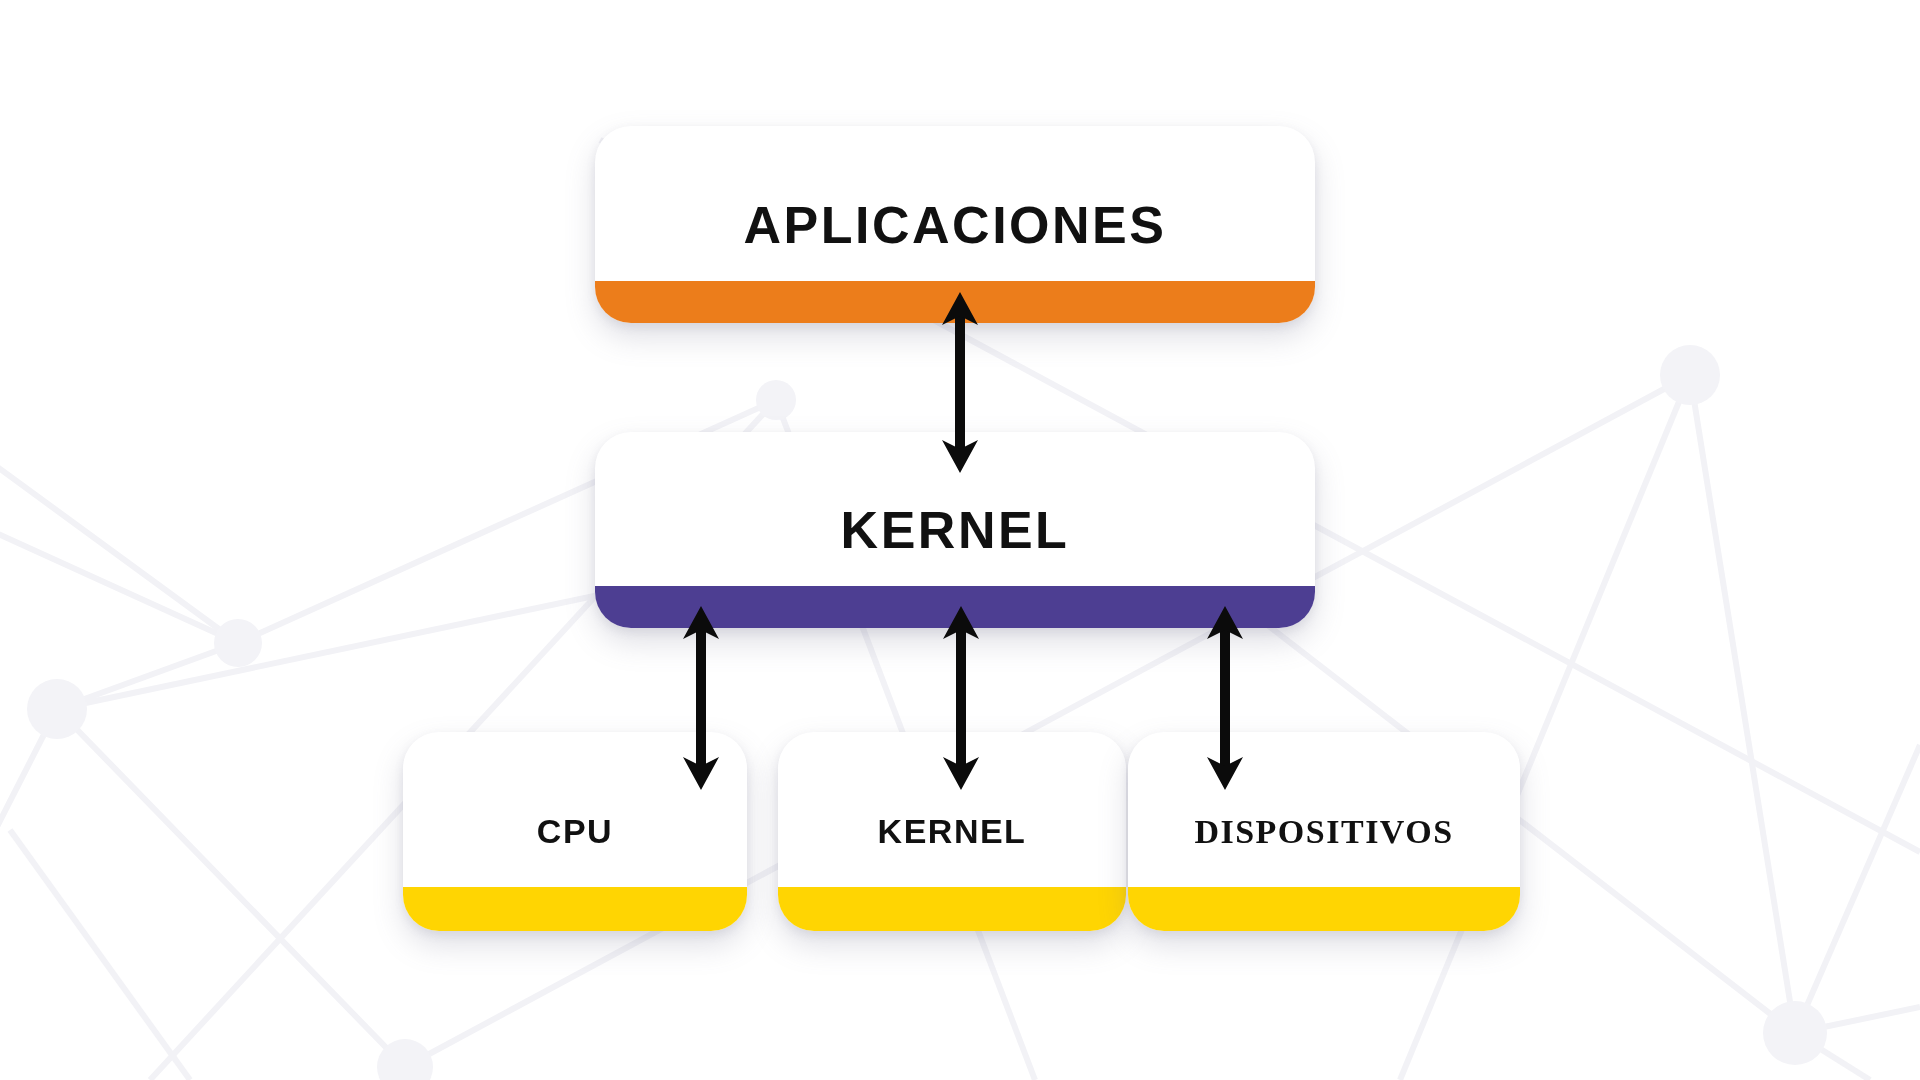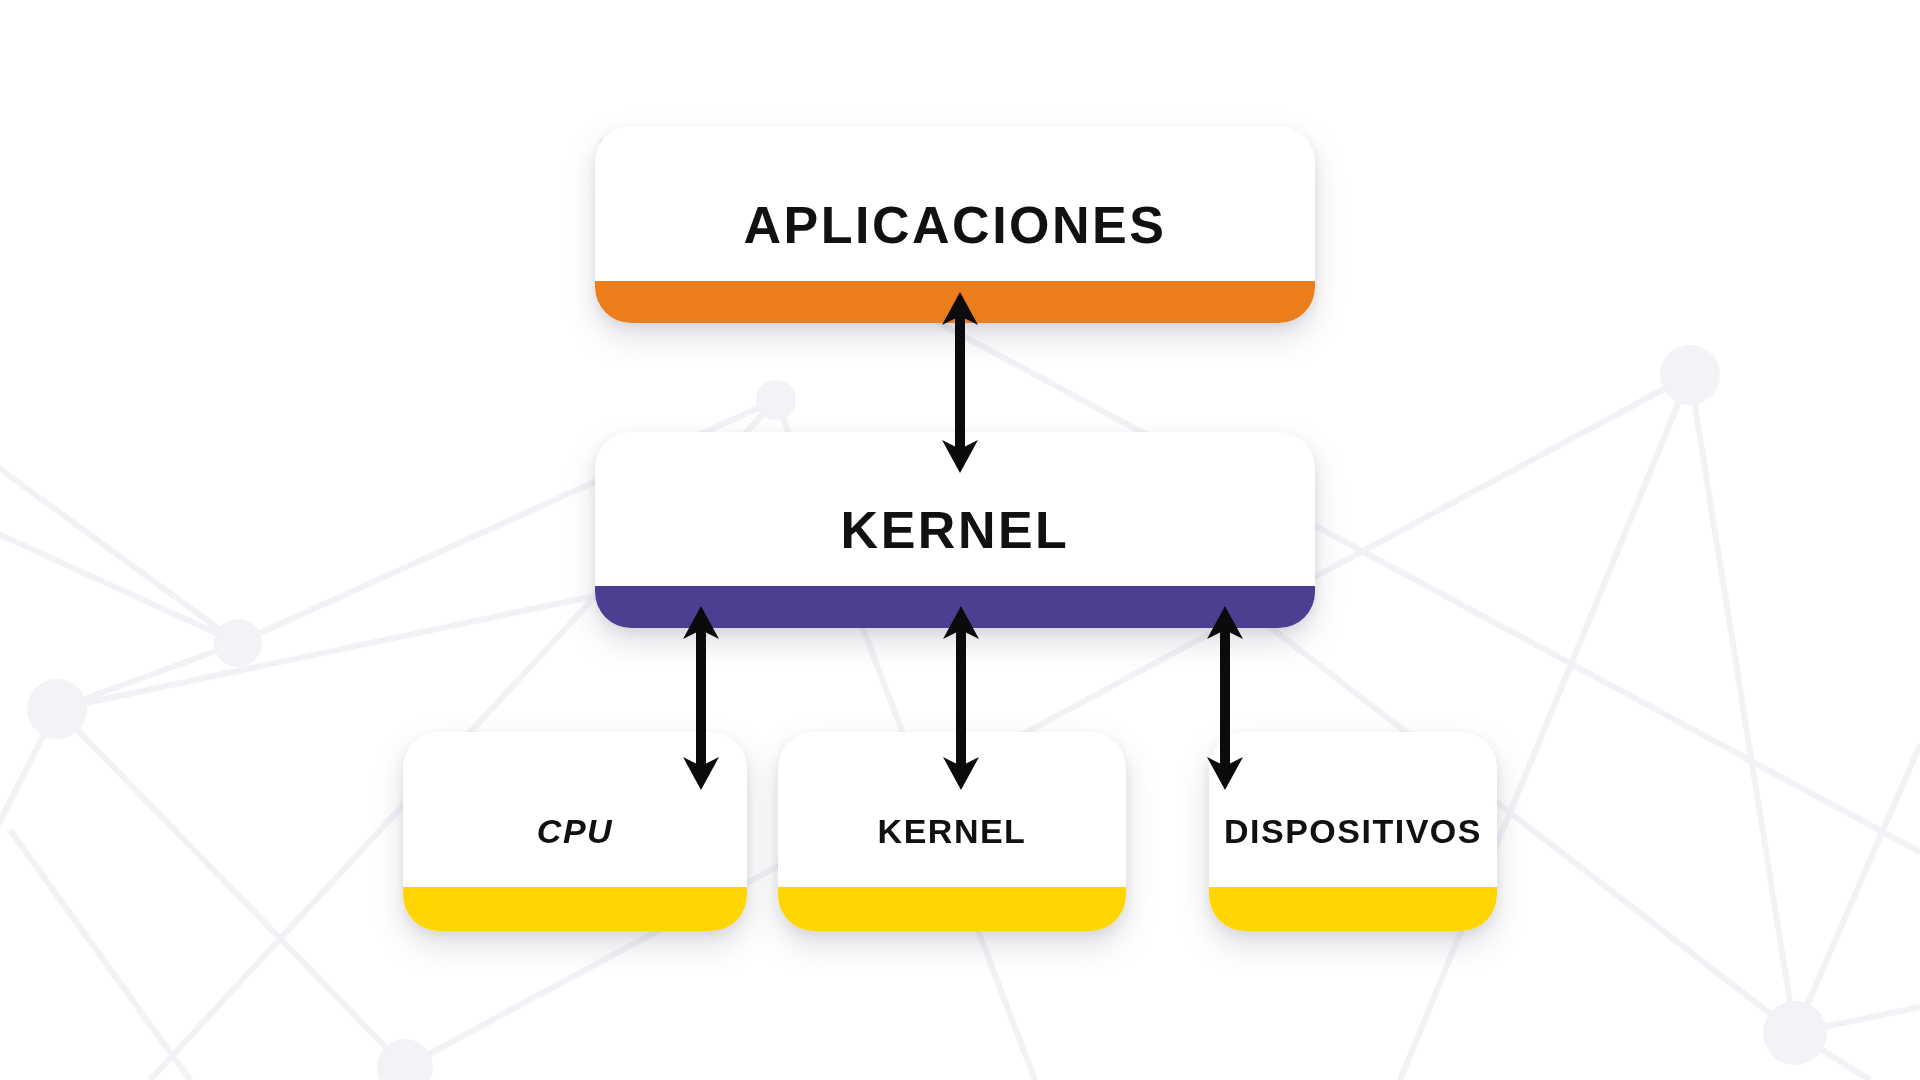--- a/index.html
+++ b/index.html
@@ -22,23 +22,23 @@
   .bar-lg{height:42px;}
   .bar-sm{height:44px;}
   .label{
     position:relative;z-index:1;font-weight:700;color:#111111;
     letter-spacing:2.5px;white-space:nowrap;
   }
   .label-lg{font-size:52px;}
   .label-sm{font-size:34px;letter-spacing:1.5px;}
   .card-aplicaciones{left:595px;top:126px;width:720px;height:197px;}
   .card-kernel{left:595px;top:432px;width:720px;height:196px;}
-  .card-cpu{left:403px;top:732px;width:344px;height:199px;font-style:italic;}
+  .card-cpu{left:403px;top:732px;width:344px;height:199px;}
   .card-memoria{left:778px;top:732px;width:348px;height:199px;}
-  .card-dispositivos{left:1209px;top:732px;width:288px;height:199px;}
+  .card-dispositivos{left:1128px;top:732px;width:392px;height:199px;font-family:Liberation Serif, serif;}
 </style>
 </head>
 <body>
 
 <div class="canvas">
 
   <svg class="layer bg-layer" viewBox="0 0 1920 1080" fill="none">
     <g stroke="#F2F2F6" stroke-width="6">
       <line x1="-50" y1="512" x2="238" y2="643"></line>
       <line x1="-60" y1="425" x2="238" y2="643"></line>

